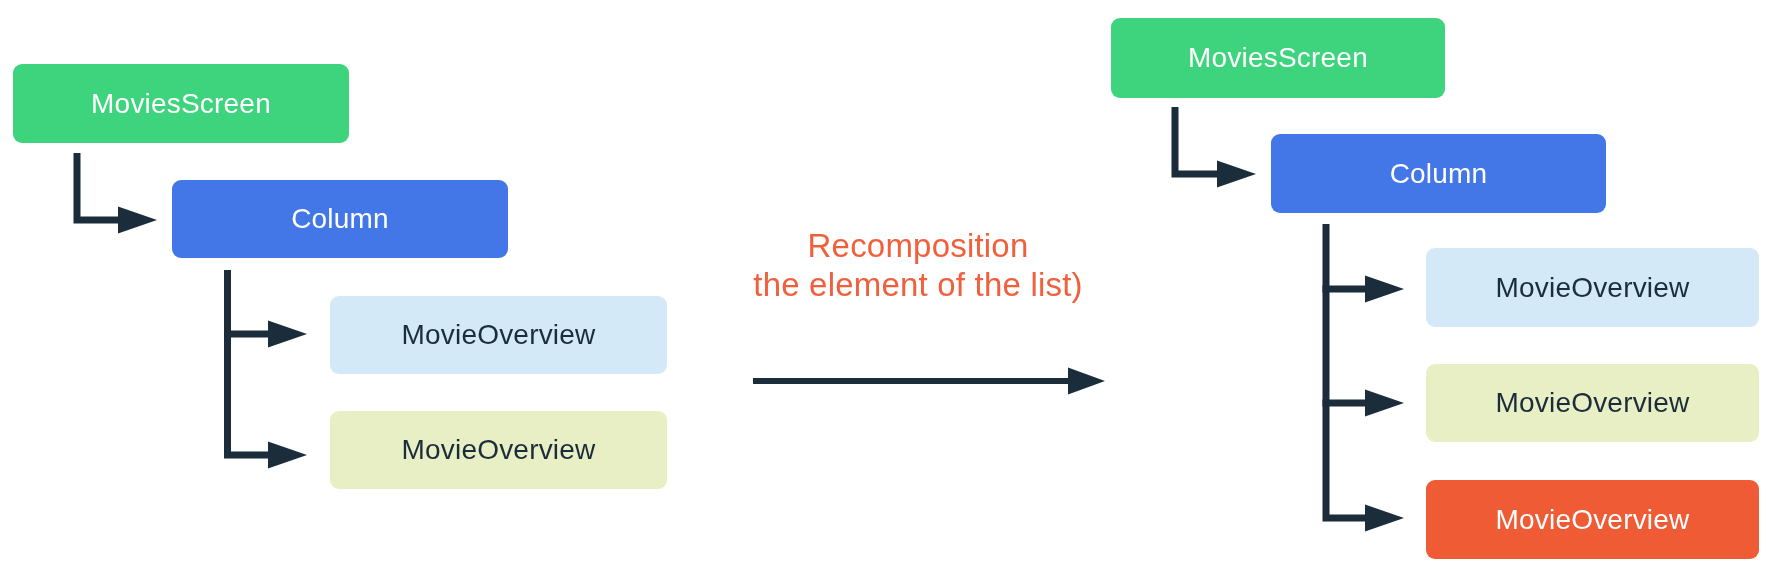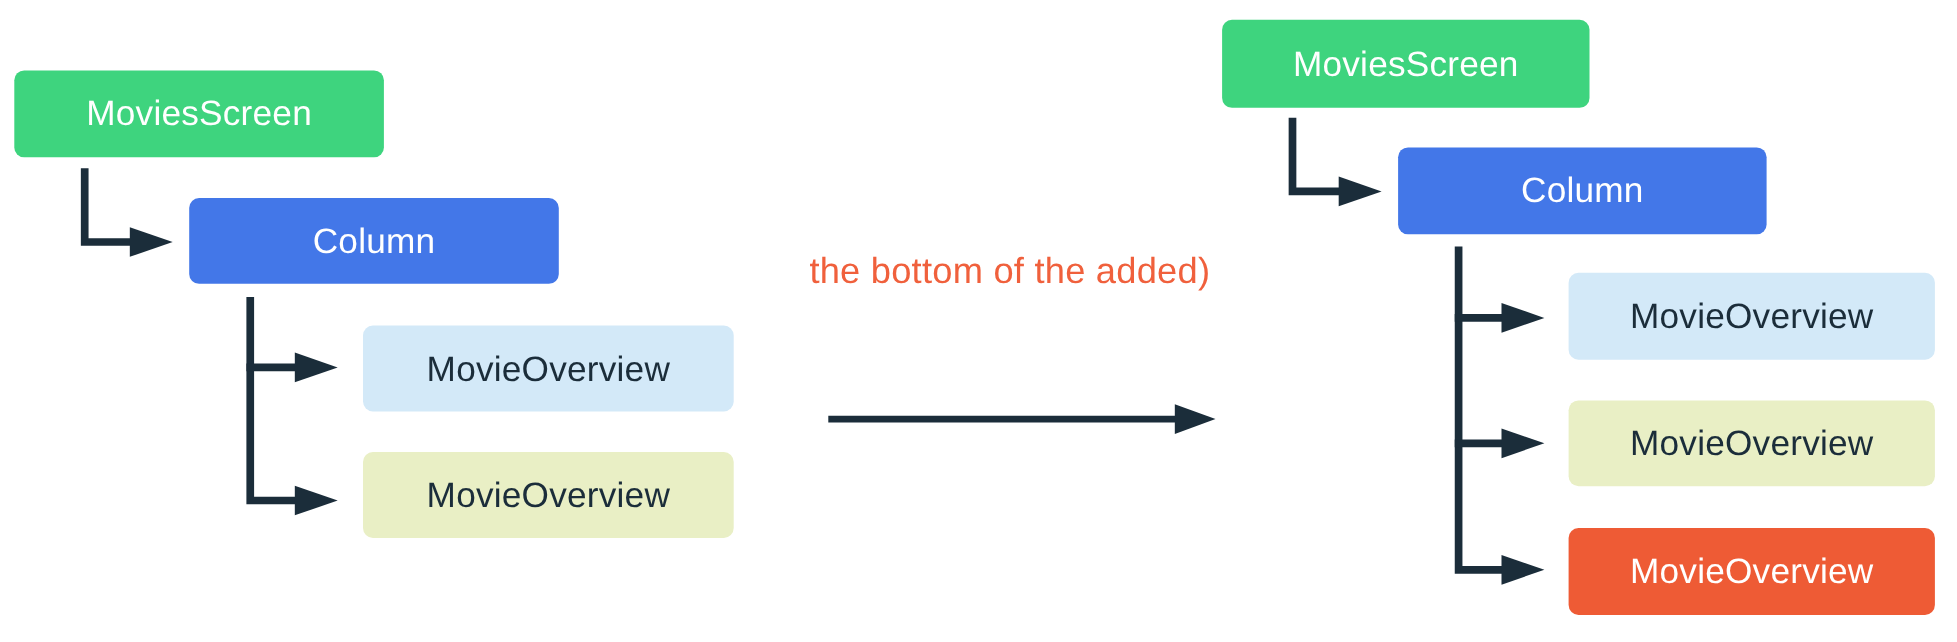--- a/index.html
+++ b/index.html
@@ -18,21 +18,21 @@
     pointer-events: none;
   }
   .connectors polyline, .connectors line { fill: none; stroke-width: 7; }
   .connectors line.thin { stroke-width: 6; }
   .node {
     position: absolute;
     display: flex;
     align-items: center;
     justify-content: center;
     border-radius: 9px;
-    font-size: 32px;
+    font-size: 28px;
     letter-spacing: 0.2px;
     white-space: nowrap;
   }
   .annotation {
     position: absolute;
     left: 660px;
     top: 226px;
     width: 516px;
     text-align: center;
     font-size: 33px;
@@ -81,21 +81,22 @@
 
   <div class="node" style="left: 13px; top: 64px; width: 336px; height: 79px; background: rgb(62, 212, 126); color: rgb(255, 255, 255);">MoviesScreen</div>
 
   <div class="node" style="left: 172px; top: 180px; width: 336px; height: 78px; background: rgb(67, 119, 232); color: rgb(255, 255, 255);">Column</div>
 
   <div class="node" style="left: 330px; top: 296px; width: 337px; height: 78px; background: rgb(211, 233, 248); color: rgb(27, 45, 58);">MovieOverview</div>
 
   <div class="node" style="left: 330px; top: 411px; width: 337px; height: 78px; background: rgb(233, 239, 197); color: rgb(27, 45, 58);">MovieOverview</div>
 
   <div class="annotation" style="color: rgb(240, 96, 60);">
-    <div>the bottom of the added)</div>
+    <div>Recomposition</div>
+    <div>the element of the list)</div>
   </div>
 
   <div class="node" style="left: 1111px; top: 18px; width: 334px; height: 80px; background: rgb(62, 212, 126); color: rgb(255, 255, 255);">MoviesScreen</div>
 
   <div class="node" style="left: 1271px; top: 134px; width: 335px; height: 79px; background: rgb(67, 119, 232); color: rgb(255, 255, 255);">Column</div>
 
   <div class="node" style="left: 1426px; top: 248px; width: 333px; height: 79px; background: rgb(211, 233, 248); color: rgb(27, 45, 58);">MovieOverview</div>
 
   <div class="node" style="left: 1426px; top: 364px; width: 333px; height: 78px; background: rgb(233, 239, 197); color: rgb(27, 45, 58);">MovieOverview</div>
 

